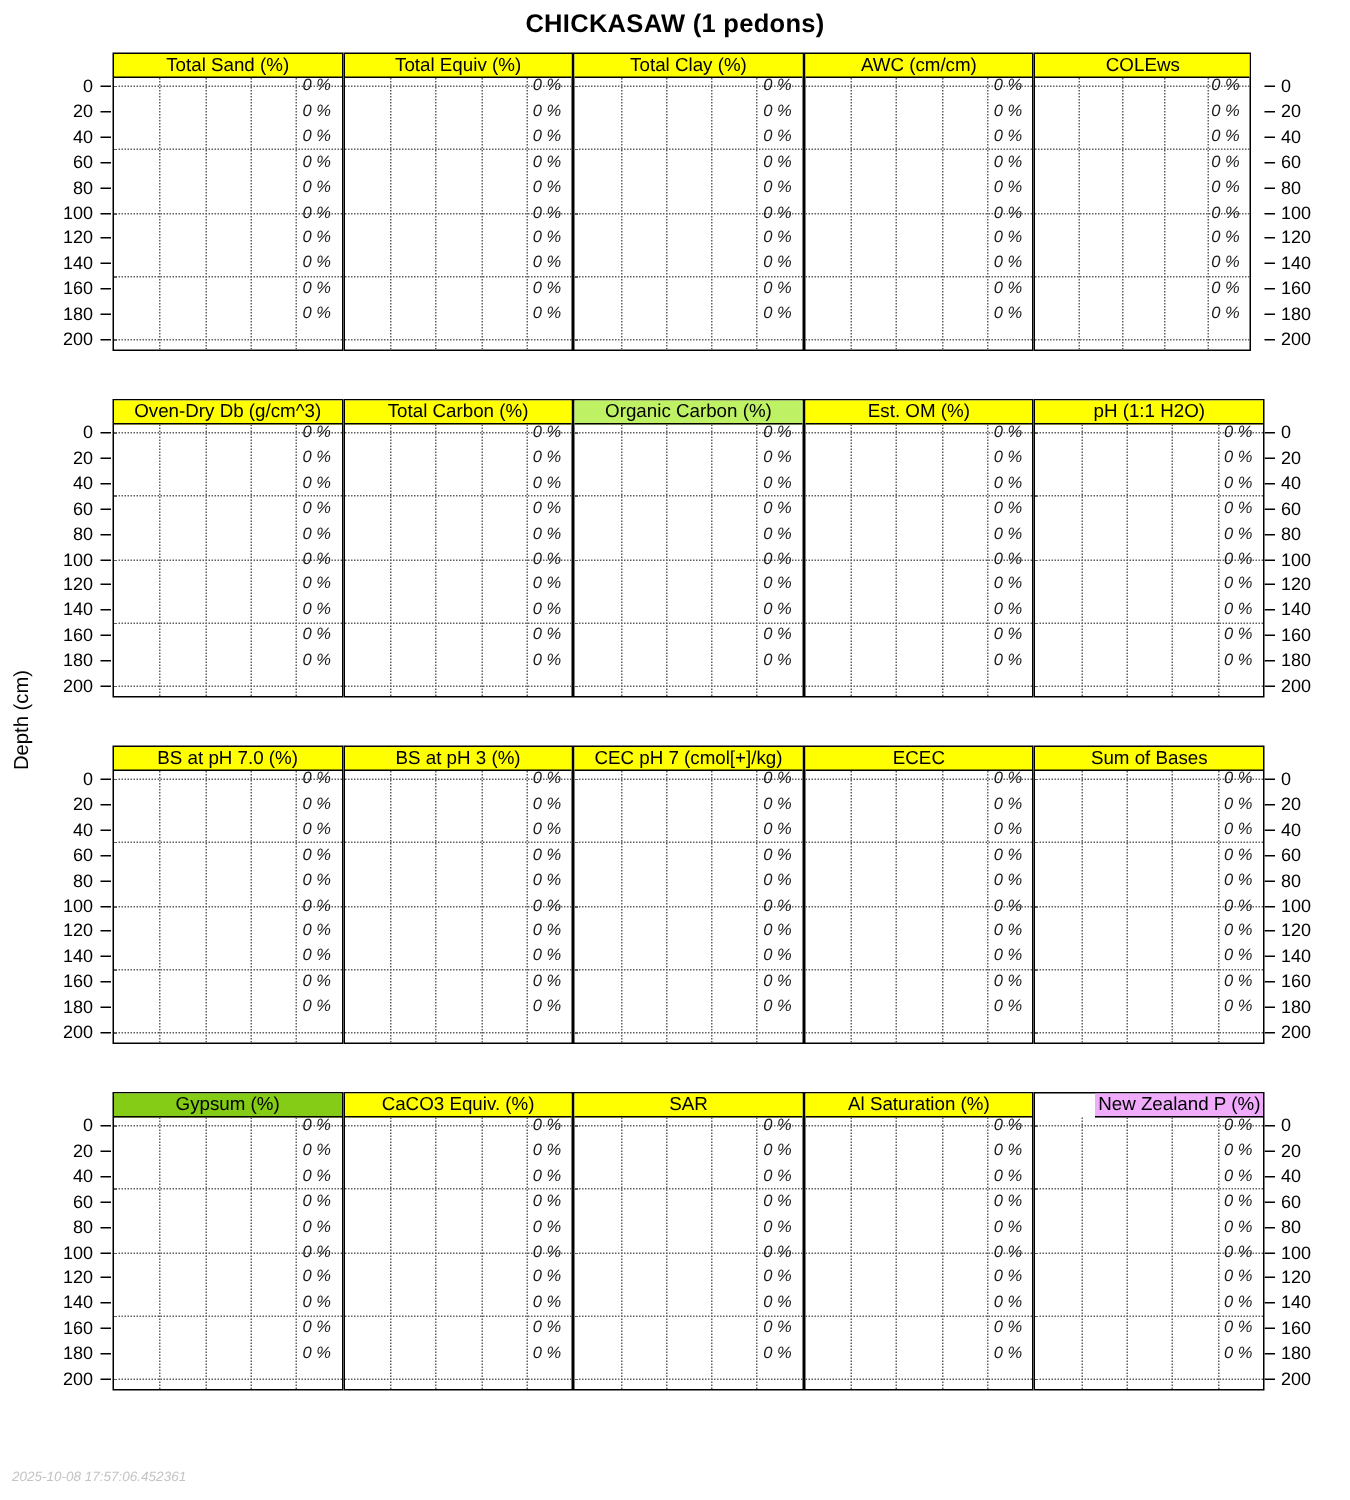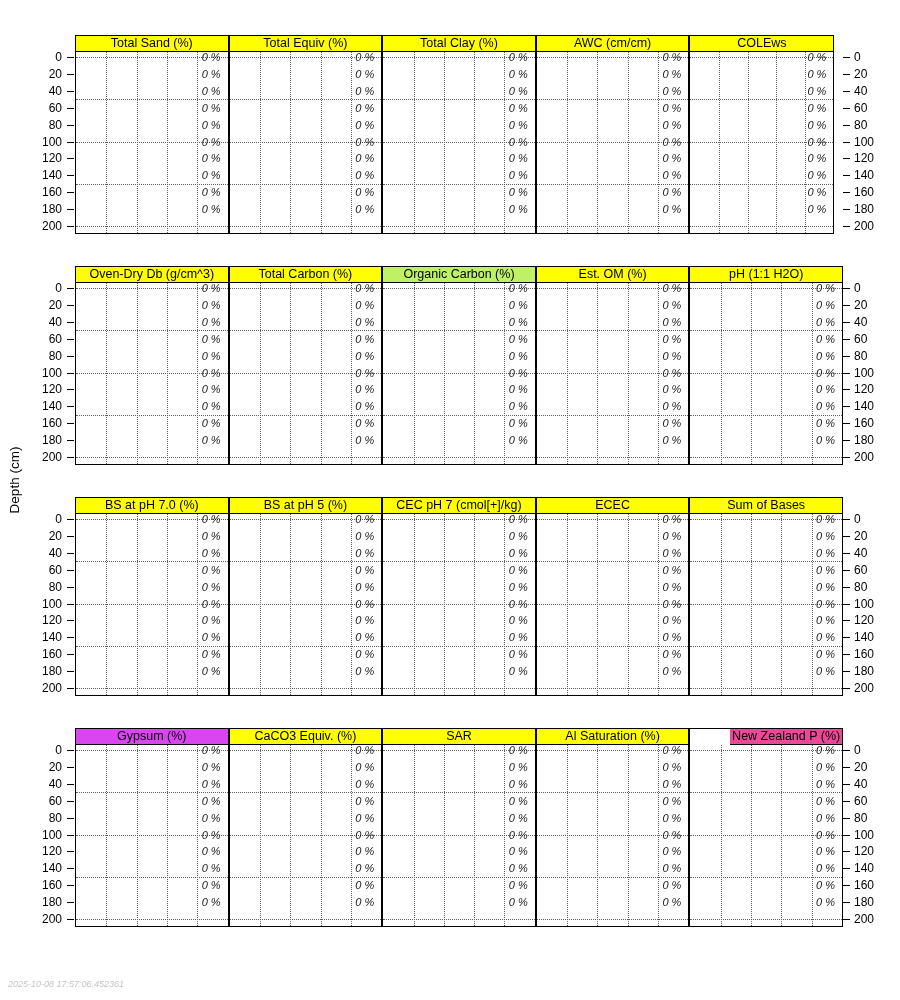--- a/index.html
+++ b/index.html
@@ -48,20 +48,21 @@
   .ticklabel {
     position:absolute; font-size:12px; white-space:nowrap; color:#000;
   }
   .ticklabel.left  { left:-13px; transform:translate(-100%,-50%); }
   .ticklabel.right { left:779px; transform:translateY(-50%); }
 </style>
 </head>
 <body>
 
 <div id="figure">
+  <div class="title">CHICKASAW (1 pedons)</div>
   <div class="ylabel">Depth (cm)</div>
   <div id="rows-host">
       <div class="prow" style="top: 35px;">
         <div class="tick left" style="top: 22px;"></div>
         <div class="ticklabel left" style="top: 22px;">0</div>
         <div class="tick right" style="top: 22px;"></div>
         <div class="ticklabel right" style="top: 22px;">0</div>
         <div class="tick left" style="top: 38.9px;"></div>
         <div class="ticklabel left" style="top: 38.9px;">20</div>
         <div class="tick right" style="top: 38.9px;"></div>
@@ -452,21 +453,21 @@
             <div class="vlabel" style="top: 55.7px;">0 %</div>
             <div class="vlabel" style="top: 72.6px;">0 %</div>
             <div class="vlabel" style="top: 89.5px;">0 %</div>
             <div class="vlabel" style="top: 106.4px;">0 %</div>
             <div class="vlabel" style="top: 123.3px;">0 %</div>
             <div class="vlabel" style="top: 140.2px;">0 %</div>
             <div class="vlabel" style="top: 157.1px;">0 %</div>
           </div>
         </div>
         <div class="panel" style="left: 153.6px; width: 153.6px;">
-          <div class="strip" style="background: rgb(255, 255, 0);">BS at pH 5 (%)</div>
+          <div class="strip" style="background: rgb(255, 255, 0);">BS at pH 3 (%)</div>
           <div class="plot">
             <div class="vgrid" style="left: 20%;"></div>
             <div class="vgrid" style="left: 40%;"></div>
             <div class="vgrid" style="left: 60%;"></div>
             <div class="vgrid" style="left: 80%;"></div>
             <div class="hgrid" style="top: 5px;"></div>
             <div class="hgrid" style="top: 47.25px;"></div>
             <div class="hgrid" style="top: 89.5px;"></div>
             <div class="hgrid" style="top: 131.75px;"></div>
             <div class="hgrid" style="top: 174px;"></div>
@@ -594,21 +595,21 @@
         <div class="ticklabel right" style="top: 157.2px;">160</div>
         <div class="tick left" style="top: 174.1px;"></div>
         <div class="ticklabel left" style="top: 174.1px;">180</div>
         <div class="tick right" style="top: 174.1px;"></div>
         <div class="ticklabel right" style="top: 174.1px;">180</div>
         <div class="tick left" style="top: 191px;"></div>
         <div class="ticklabel left" style="top: 191px;">200</div>
         <div class="tick right" style="top: 191px;"></div>
         <div class="ticklabel right" style="top: 191px;">200</div>
         <div class="panel" style="left: 0px; width: 153.6px;">
-          <div class="strip" style="background: #d946ef;">Gypsum (%)</div>
+          <div class="strip" style="background: #84cc16;">Gypsum (%)</div>
           <div class="plot">
             <div class="vgrid" style="left: 20%;"></div>
             <div class="vgrid" style="left: 40%;"></div>
             <div class="vgrid" style="left: 60%;"></div>
             <div class="vgrid" style="left: 80%;"></div>
             <div class="hgrid" style="top: 5px;"></div>
             <div class="hgrid" style="top: 47.25px;"></div>
             <div class="hgrid" style="top: 89.5px;"></div>
             <div class="hgrid" style="top: 131.75px;"></div>
             <div class="hgrid" style="top: 174px;"></div>
@@ -690,21 +691,21 @@
             <div class="vlabel" style="top: 55.7px;">0 %</div>
             <div class="vlabel" style="top: 72.6px;">0 %</div>
             <div class="vlabel" style="top: 89.5px;">0 %</div>
             <div class="vlabel" style="top: 106.4px;">0 %</div>
             <div class="vlabel" style="top: 123.3px;">0 %</div>
             <div class="vlabel" style="top: 140.2px;">0 %</div>
             <div class="vlabel" style="top: 157.1px;">0 %</div>
           </div>
         </div>
         <div class="panel" style="left: 614.4px; width: 153.6px;">
-          <div class="strip" style="background: #ec4899; margin-left: 40px;">New Zealand P (%)</div>
+          <div class="strip" style="background: #f0abfc; margin-left: 40px;">New Zealand P (%)</div>
           <div class="plot">
             <div class="vgrid" style="left: 20%;"></div>
             <div class="vgrid" style="left: 40%;"></div>
             <div class="vgrid" style="left: 60%;"></div>
             <div class="vgrid" style="left: 80%;"></div>
             <div class="hgrid" style="top: 5px;"></div>
             <div class="hgrid" style="top: 47.25px;"></div>
             <div class="hgrid" style="top: 89.5px;"></div>
             <div class="hgrid" style="top: 131.75px;"></div>
             <div class="hgrid" style="top: 174px;"></div>

